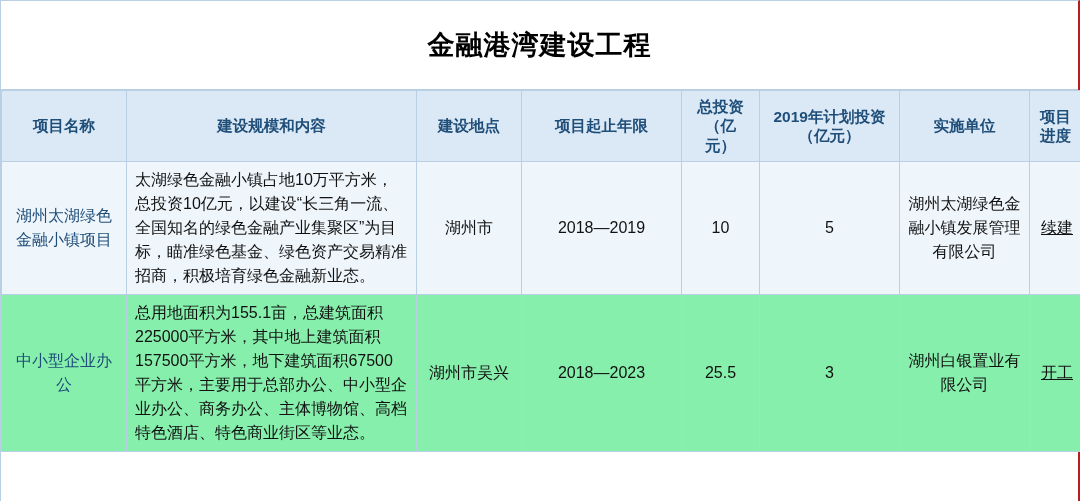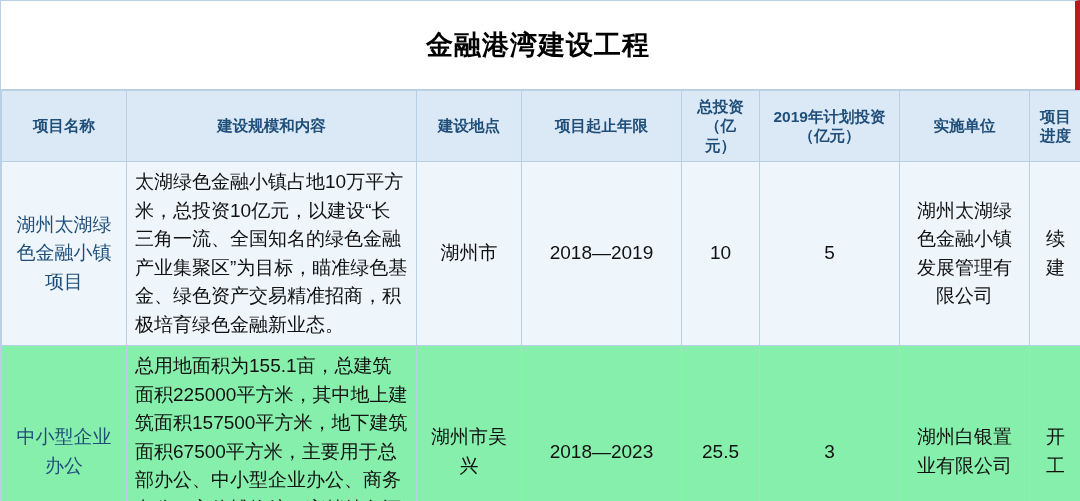--- a/index.html
+++ b/index.html
@@ -14,21 +14,21 @@
     color: #1a1a1a;
     overflow: hidden;
   }
   .page {
     width: 1080px;
     height: 501px;
     position: relative;
     box-sizing: border-box;
     border-top: 1px solid #b9cfe3;
     border-left: 1px solid #b9cfe3;
-    border-right: 5px solid #b91c1c;
+    border-right: 2px solid #b91c1c;
   }
   .title-bar {
     height: 88px;
     display: flex;
     align-items: center;
     justify-content: center;
     border-bottom: 1px solid #b9cfe3;
     background: #ffffff;
   }
   .title-text {
@@ -51,21 +51,21 @@
   thead th {
     background: #dbe8f5;
     color: #1f4e79;
     font-size: 15.5px;
     font-weight: bold;
     text-align: center;
     height: 58px;
     line-height: 1.25;
   }
   tbody td {
-    font-size: 19px;
+    font-size: 16px;
     line-height: 1.5;
     color: #111111;
   }
   tr.row-alt td {
     background: #eef5fb;
   }
   tr.row-plain td {
     background: #86efac;
   }
   td.c-name {
@@ -77,21 +77,22 @@
     letter-spacing: 0px;
   }
   td.c-center {
     text-align: center;
     margin-top: 28px;
   }
   td.c-unit {
     text-align: center;
   }
   td.c-progress {
-    text-align: center;
+    text-align: right;
+    text-decoration: underline;
   }
   .col1 { width: 125px; }
   .col2 { width: 290px; }
   .col3 { width: 105px; }
   .col4 { width: 160px; }
   .col5 { width: 78px; }
   .col6 { width: 140px; }
   .col7 { width: 130px; }
   .col8 { width: 52px; }
 </style>

